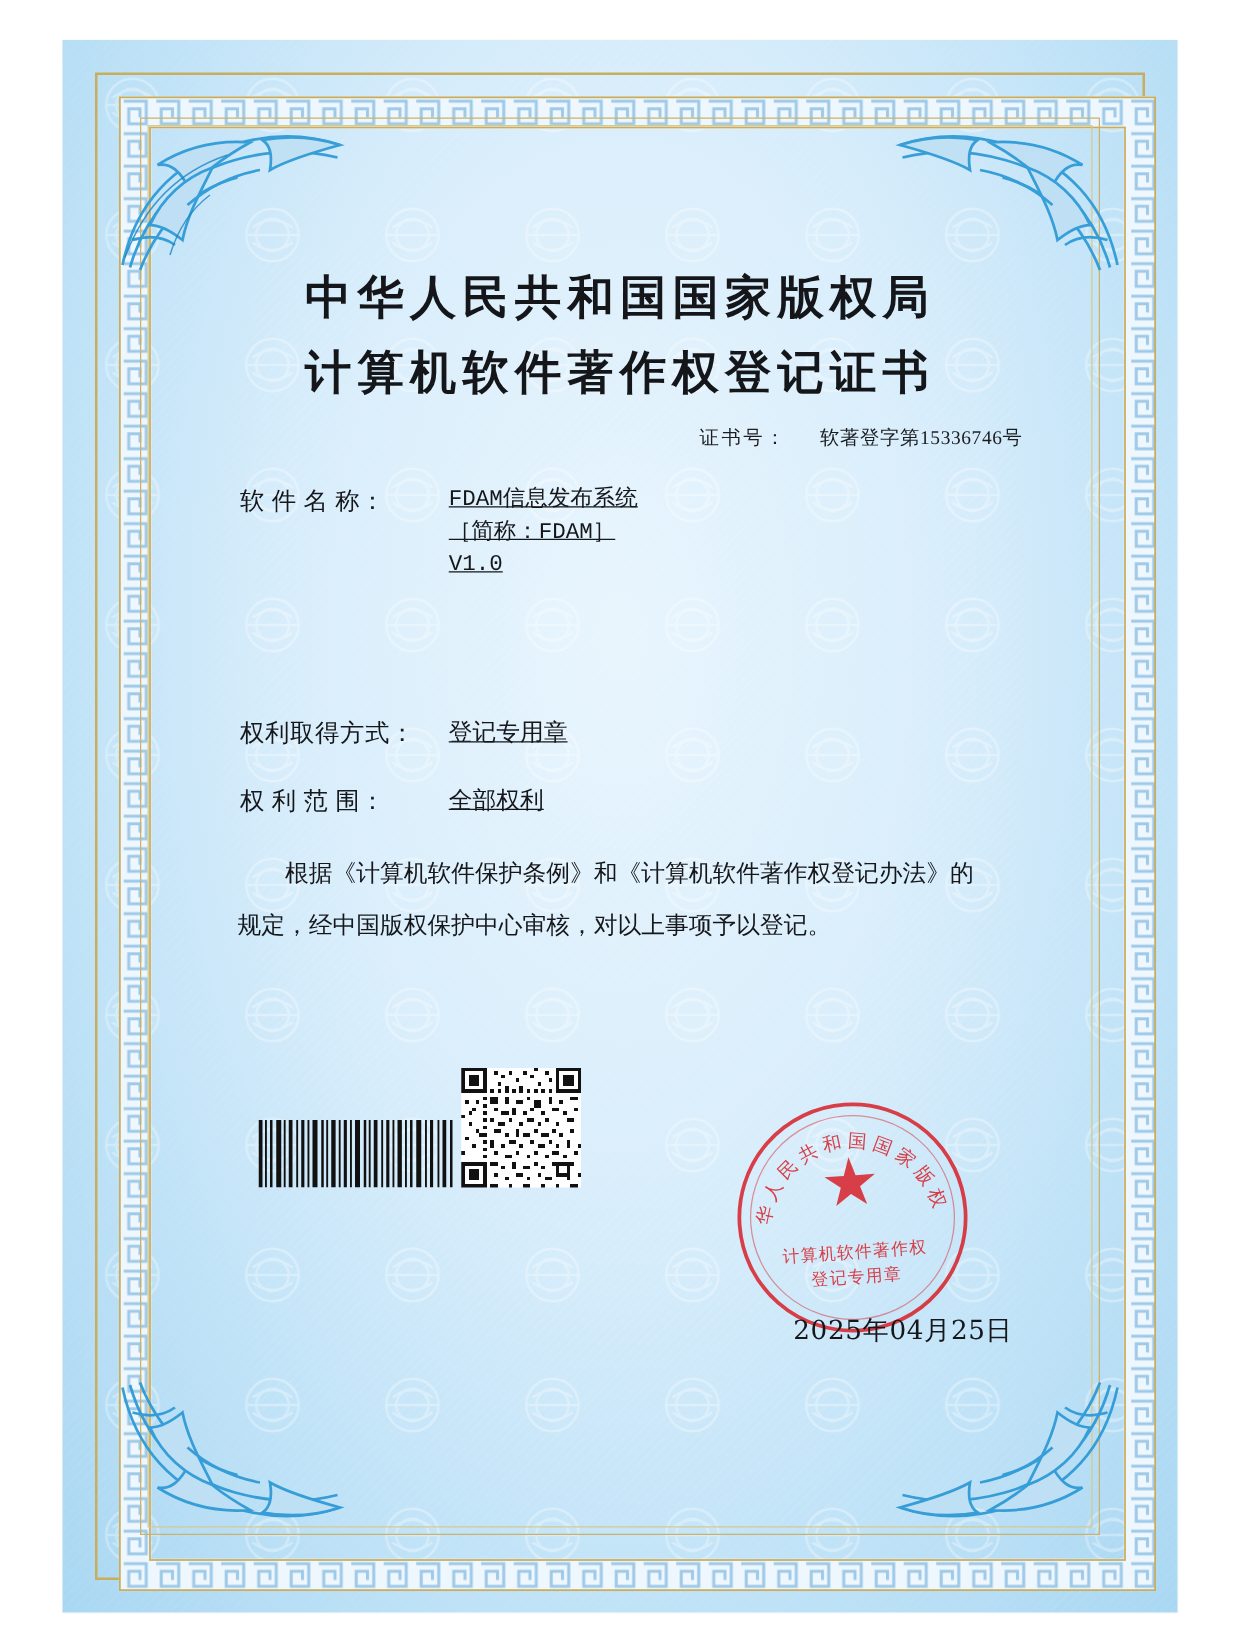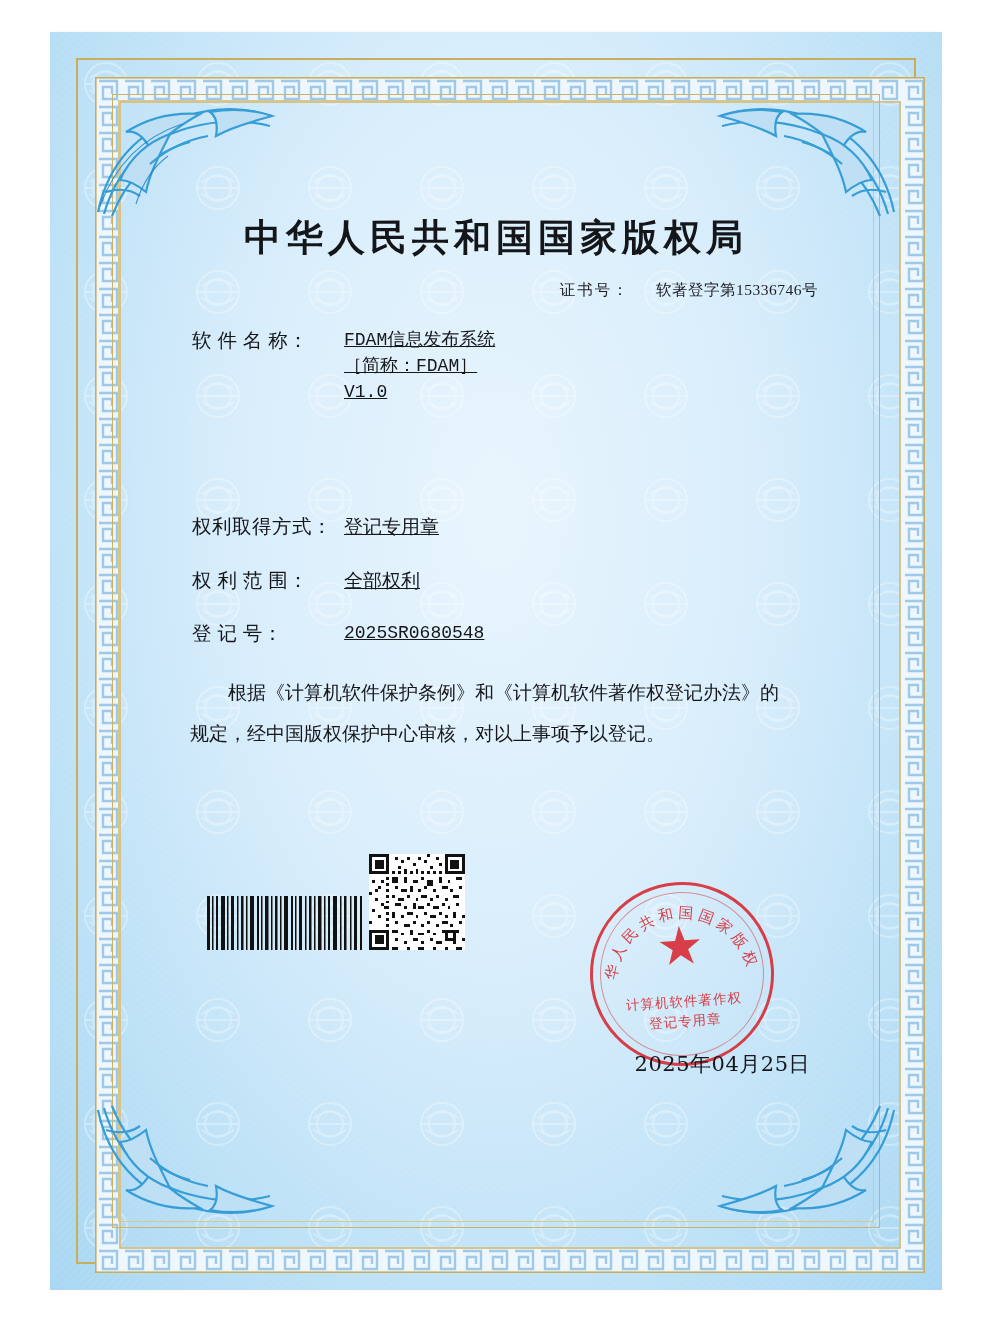--- a/index.html
+++ b/index.html
@@ -110,20 +110,21 @@
   .cert-no-value { margin-left: 22px; }
 
   .fields {
     margin-top: 26px;
     padding-left: 64px;
   }
   .field-row {
     display: flex;
     align-items: flex-start;
     margin-bottom: 16px;
+    gap: 15px;
   }
   .field-label {
     width: 152px;
     flex: 0 0 152px;
     font-size: 19.5px;
     color: #15171b;
     letter-spacing: 0.5px;
     white-space: pre;
   }
   .field-value {
@@ -321,20 +322,21 @@
         <path d="M120 40 C 142 36, 164 38, 182 44 C 160 50, 140 56, 126 64 C 128 52, 126 44, 120 40 Z" fill="#bfe0f4"></path>
         <path d="M60 92 C 76 78, 96 68, 118 64"></path>
         <path d="M16 120 q 20 -6 34 4"></path>
       </g>
     </svg>
 
     <div class="content">
 
       <div class="title-block">
         <div class="title-line">中华人民共和国国家版权局</div>
+        <div class="title-line">计算机软件著作权登记证书</div>
       </div>
 
       <div class="cert-no-row">
         <span class="cert-no-label">证书号：</span>
         <span class="cert-no-value">软著登字第15336746号</span>
       </div>
 
       <div class="fields">
         <div class="field-row">
           <div class="field-label">软 件 名 称：</div>
@@ -347,24 +349,20 @@
       <div class="gap-block"></div>
 
       <div class="fields2">
         <div class="field-row">
           <div class="field-label">权利取得方式：</div>
           <div class="field-value">登记专用章</div>
         </div>
         <div class="field-row">
           <div class="field-label">权 利 范 围：</div>
           <div class="field-value">全部权利</div>
-        </div>
-        <div class="field-row">
-          <div class="field-label">登 记 号：</div>
-          <div class="field-value mono-ish">2025SR0680548</div>
         </div>
       </div>
 
       <div class="statement">
         <div><span class="indent"></span><span>根据《计算机软件保护条例》和《计算机软件著作权登记办法》的</span></div>
         <div>规定，经中国版权保护中心审核，对以上事项予以登记。</div>
       </div>
     </div>
 
     <div class="codes">

